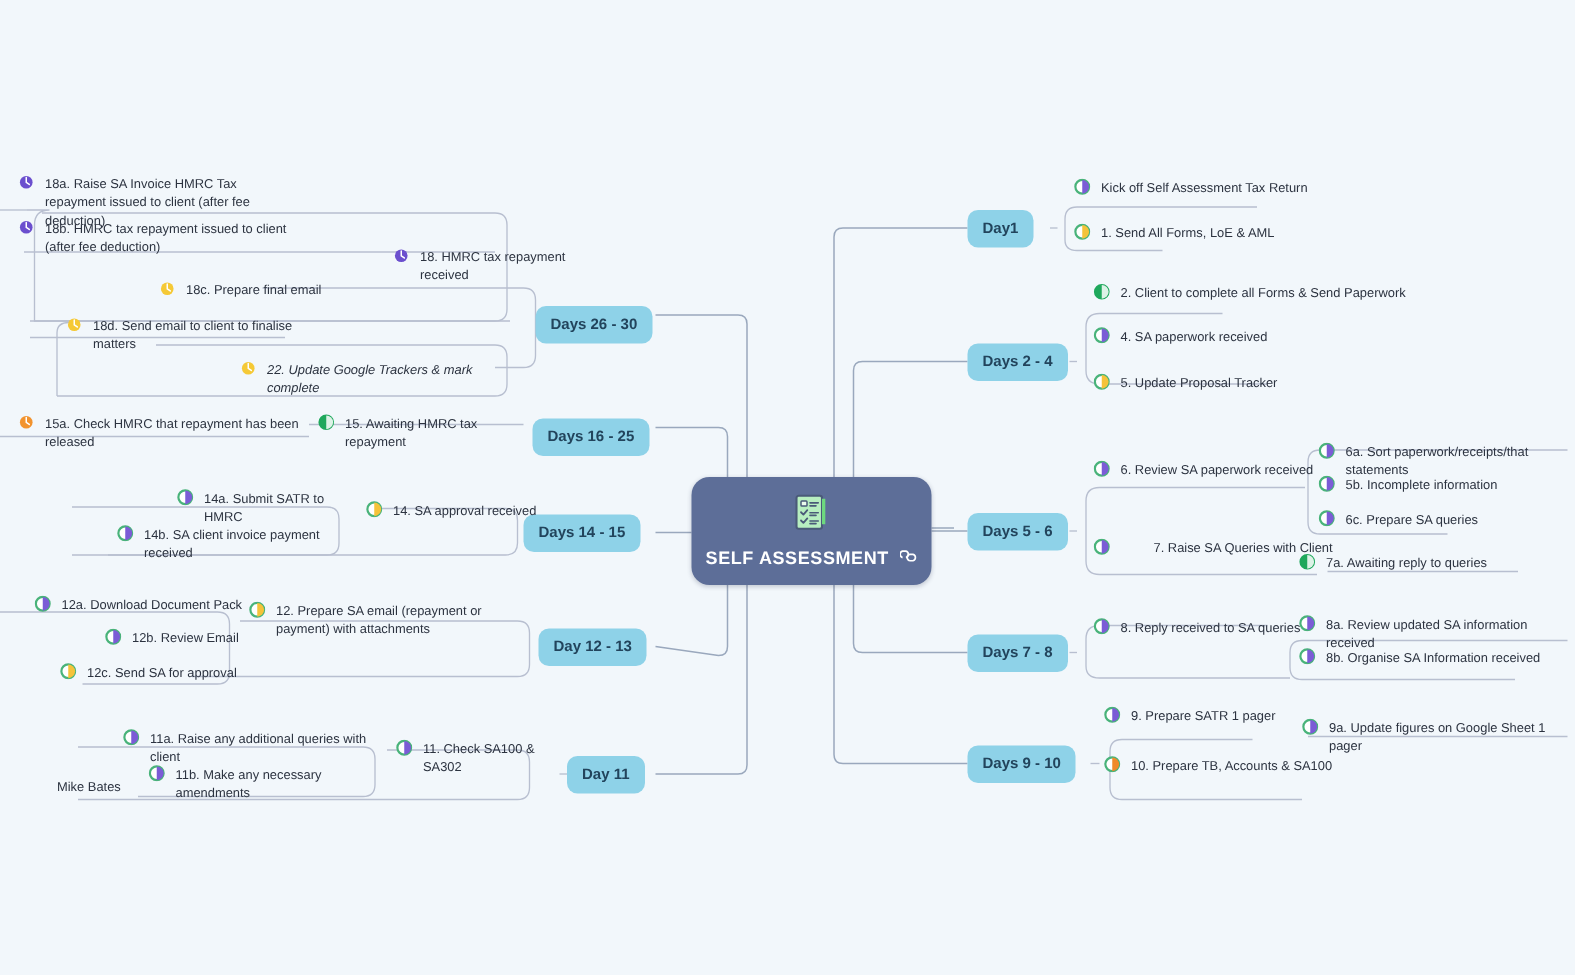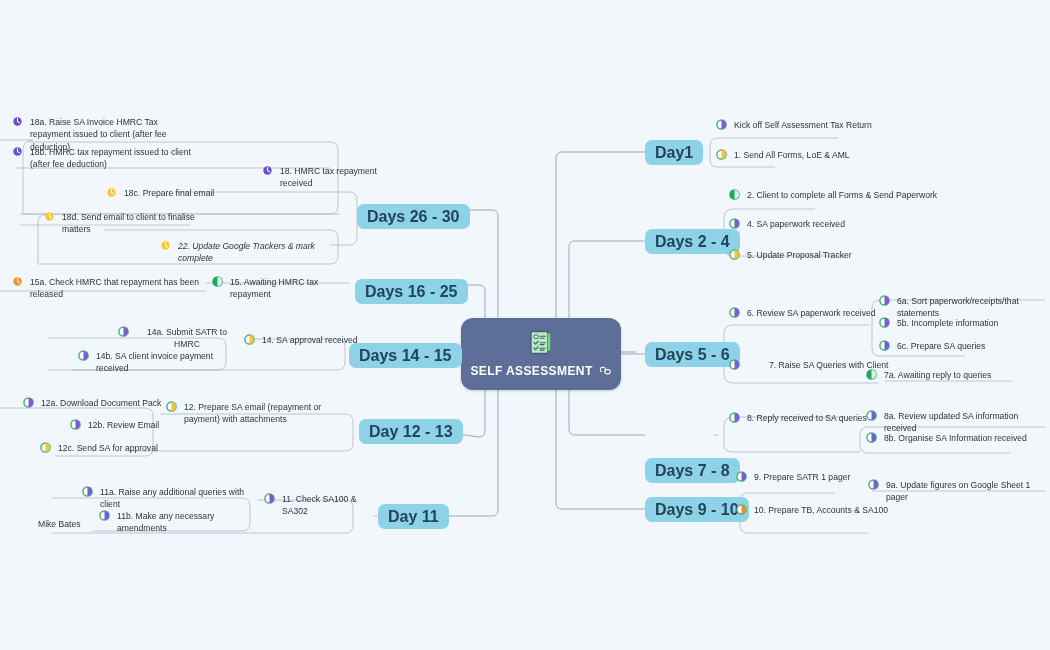--- a/index.html
+++ b/index.html
@@ -29,21 +29,21 @@
     color:#ffffff; font-weight:bold; font-size:12px; letter-spacing:.4px;
   }
 
   
   .day-badge {
     position: absolute;
     background: #8ed2e8;
     border-radius: 7px;
     height: 25px;
     display:flex; align-items:center; justify-content:center;
-    color:#22445c; font-weight:bold; font-size:16px;
+    color:#22445c; font-weight:bold; font-size:10px;
     padding: 0 10px;
     white-space: nowrap;
   }
 
   
   .topic {
     position: absolute;
     display: flex; align-items: flex-start; gap: 7px;
     font-size: 8.6px; color: #2c3340; line-height: 1.45;
   }
@@ -157,21 +157,21 @@
           <path d="M2 9 a2.6 2.6 0 0 1 0-5 h2.6 a2.6 2.6 0 0 1 0 5"></path>
           <path d="M7.5 11.5 a2.6 2.6 0 0 1 0-5 h2.6 a2.6 2.6 0 0 1 0 5 h-2.6"></path>
         </svg>
       </span>
     </span>
   </div>
 
   <div class="day-badge" style="left:645px;top:140px;">Day1</div>
   <div class="day-badge" style="left:645px;top:229px;">Days 2 - 4</div>
   <div class="day-badge" style="left:645px;top:342px;">Days 5 - 6</div>
-  <div class="day-badge" style="left:645px;top:423px;margin-top:35px;">Days 7 - 8</div>
+  <div class="day-badge" style="left:645px;top:423px;">Days 7 - 8</div>
   <div class="day-badge" style="left:645px;top:497px;">Days 9 - 10</div>
 
   <div class="day-badge" style="left:378px;top:504px;">Day 11</div>
   <div class="day-badge" style="left:359px;top:419px;">Day 12 - 13</div>
   <div class="day-badge" style="left:349px;top:343px;">Days 14 - 15</div>
   <div class="day-badge" style="left:355px;top:279px;">Days 16 - 25</div>
   <div class="day-badge" style="left:357px;top:204px;">Days 26 - 30</div>
 
   <div class="topic" style="left:716px;top:118px;width:200px;">
     <span class="pic"><svg viewBox="0 0 12 12">
@@ -351,21 +351,21 @@
     <span class="tx">12c. Send SA for approval</span>
   </div>
 
   <div class="topic" style="left:244px;top:333px;width:115px;">
     <span class="pic"><svg viewBox="0 0 12 12">
           <circle cx="6" cy="6" r="5" fill="#fff" stroke="#49b37a" stroke-width="1.6"></circle>
           <path d="M6 1 a5 5 0 0 1 0 10z" fill="#f5c33a"></path>
         </svg></span>
     <span class="tx">14. SA approval received</span>
   </div>
-  <div class="topic" style="left:118px;top:325px;width:120px;text-align:center;">
+  <div class="topic" style="left:118px;top:325px;width:120px;">
     <span class="pic"><svg viewBox="0 0 12 12">
           <circle cx="6" cy="6" r="5" fill="#fff" stroke="#49b37a" stroke-width="1.6"></circle>
           <path d="M6 1 a5 5 0 0 1 0 10z" fill="#7b5cd6"></path>
         </svg></span>
     <span class="tx">14a. Submit SATR to HMRC</span>
   </div>
   <div class="topic" style="left:78px;top:349px;width:165px;">
     <span class="pic"><svg viewBox="0 0 12 12">
           <circle cx="6" cy="6" r="5" fill="#fff" stroke="#49b37a" stroke-width="1.6"></circle>
           <path d="M6 1 a5 5 0 0 1 0 10z" fill="#7b5cd6"></path>

